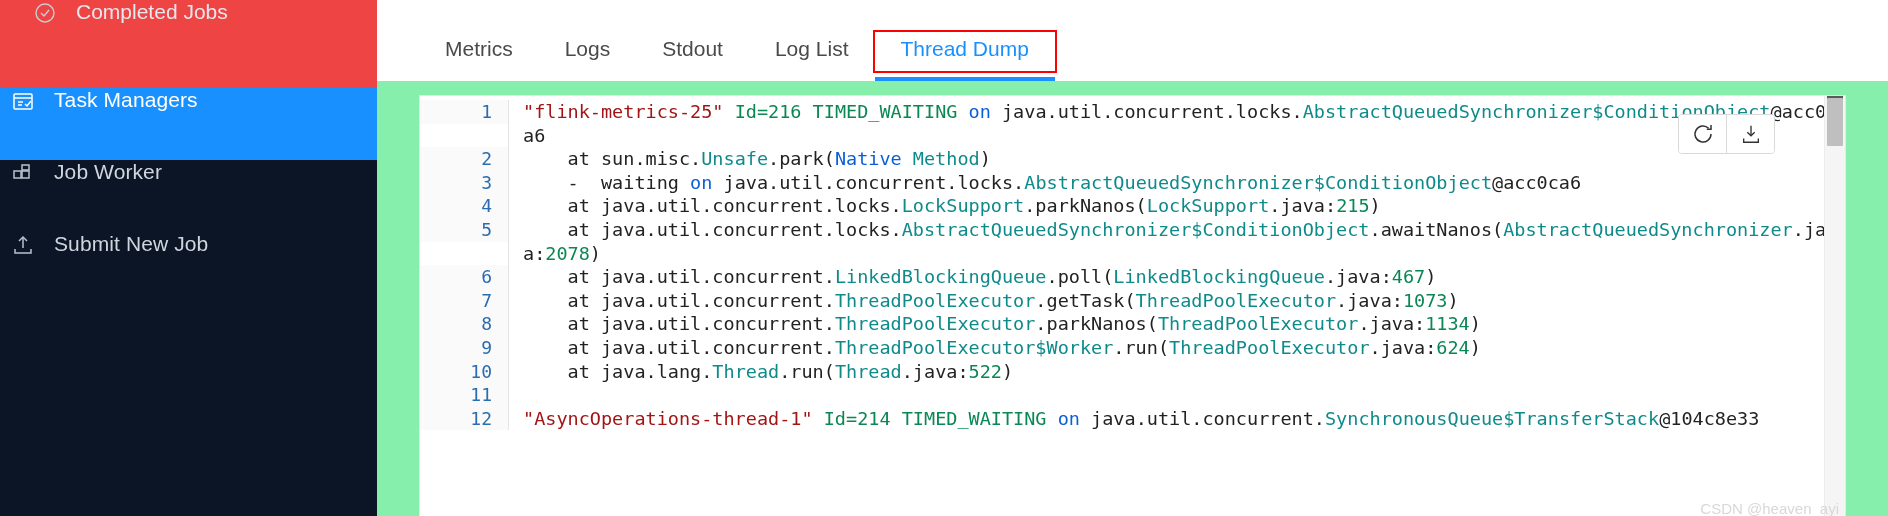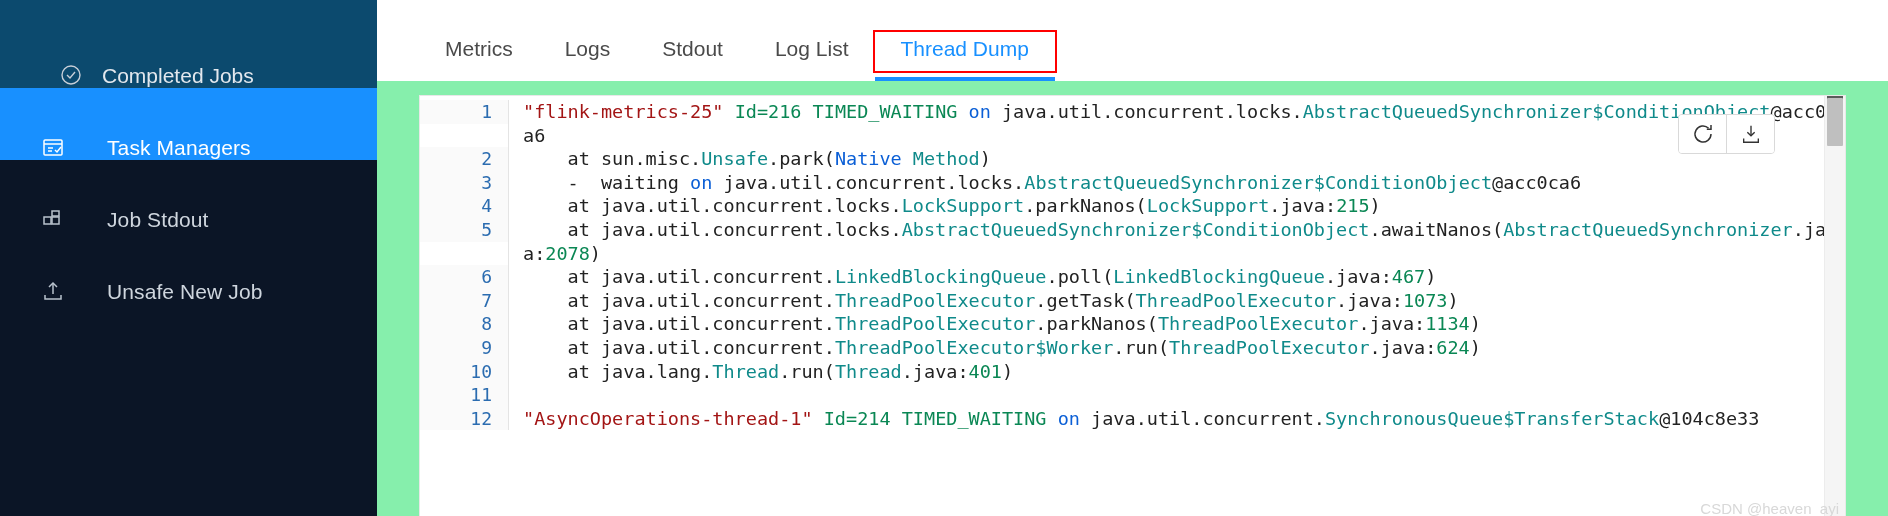--- a/index.html
+++ b/index.html
@@ -13,36 +13,35 @@
 
   
   .sidebar{
     width:377px;flex:0 0 377px;height:516px;
     background:#0b1526;
     position:relative;
     overflow:hidden;
   }
   .sidebar-top{
     height:88px;
-    background:#0c4a6e;
-    display:flex;align-items:flex-end;
-    padding-left:58px;
+    background:#ef4444;
+    display:flex;align-items:flex-start;
+    padding-left:32px;
     box-sizing:border-box;
   }
   .nav-item{
     height:72px;
-    display:flex;align-items:flex-end;
-    padding-left:40px;
+    display:flex;align-items:flex-start;
+    padding-left:10px;
     box-sizing:border-box;
     color:#cfd6de;
     font-size:21px;
     letter-spacing:.1px;
     cursor:pointer;
     user-select:none;
-    gap:23px;
   }
   .nav-item.active{
     background:#1890ff;
     color:#ffffff;
   }
   .nav-item .ic{
     width:26px;height:26px;flex:0 0 26px;
     margin-right:18px;
     display:flex;align-items:center;justify-content:center;
   }
@@ -231,32 +230,32 @@
     </div>
 
     <div class="nav-item">
       <span class="ic">
         <svg width="24" height="24" viewBox="0 0 24 24" fill="none" stroke="#b9c2cd" stroke-width="1.5">
           <rect x="3" y="10" width="7" height="7"></rect>
           <rect x="11" y="10" width="7" height="7"></rect>
           <rect x="11" y="4" width="7" height="5"></rect>
         </svg>
       </span>
-      <span>Job Stdout</span>
+      <span>Job Worker</span>
     </div>
 
     <div class="nav-item">
       <span class="ic">
         <svg width="24" height="24" viewBox="0 0 24 24" fill="none" stroke="#b9c2cd" stroke-width="1.5">
           <line x1="12" y1="4" x2="12" y2="15"></line>
           <polyline points="8,8 12,4 16,8"></polyline>
           <polyline points="4,16 4,20 20,20 20,16"></polyline>
         </svg>
       </span>
-      <span>Unsafe New Job</span>
+      <span>Submit New Job</span>
     </div>
 
   </div>
 
   <div class="main">
 
     <div class="tabbar">
       <div class="tab">
         <span>Metrics</span>
       </div>
@@ -339,21 +338,21 @@
             <div class="src"><span class="s-pln">    at java.util.concurrent.</span><span class="s-cls">ThreadPoolExecutor</span><span class="s-pln">.parkNanos(</span><span class="s-cls">ThreadPoolExecutor</span><span class="s-pln">.java:</span><span class="s-num">1134</span><span class="s-pln">)</span></div>
           </div>
           <div class="ln-row">
             <div class="ln">9</div>
             <div class="ln-sep"></div>
             <div class="src"><span class="s-pln">    at java.util.concurrent.</span><span class="s-cls">ThreadPoolExecutor$Worker</span><span class="s-pln">.run(</span><span class="s-cls">ThreadPoolExecutor</span><span class="s-pln">.java:</span><span class="s-num">624</span><span class="s-pln">)</span></div>
           </div>
           <div class="ln-row">
             <div class="ln">10</div>
             <div class="ln-sep"></div>
-            <div class="src"><span class="s-pln">    at java.lang.</span><span class="s-cls">Thread</span><span class="s-pln">.run(</span><span class="s-cls">Thread</span><span class="s-pln">.java:</span><span class="s-num">401</span><span class="s-pln">)</span></div>
+            <div class="src"><span class="s-pln">    at java.lang.</span><span class="s-cls">Thread</span><span class="s-pln">.run(</span><span class="s-cls">Thread</span><span class="s-pln">.java:</span><span class="s-num">522</span><span class="s-pln">)</span></div>
           </div>
           <div class="ln-row">
             <div class="ln">11</div>
             <div class="ln-sep"></div>
             <div class="src">&nbsp;</div>
           </div>
           <div class="ln-row">
             <div class="ln">12</div>
             <div class="ln-sep"></div>
             <div class="src"><span class="s-str">"AsyncOperations-thread-1"</span><span class="s-pln"> </span><span class="s-typ">Id=</span><span class="s-num">214</span><span class="s-pln"> </span><span class="s-typ">TIMED_WAITING</span><span class="s-pln"> </span><span class="s-kw">on</span><span class="s-pln"> java.util.concurrent.</span><span class="s-cls">SynchronousQueue$TransferStack</span><span class="s-pln">@104c8e33</span></div>

